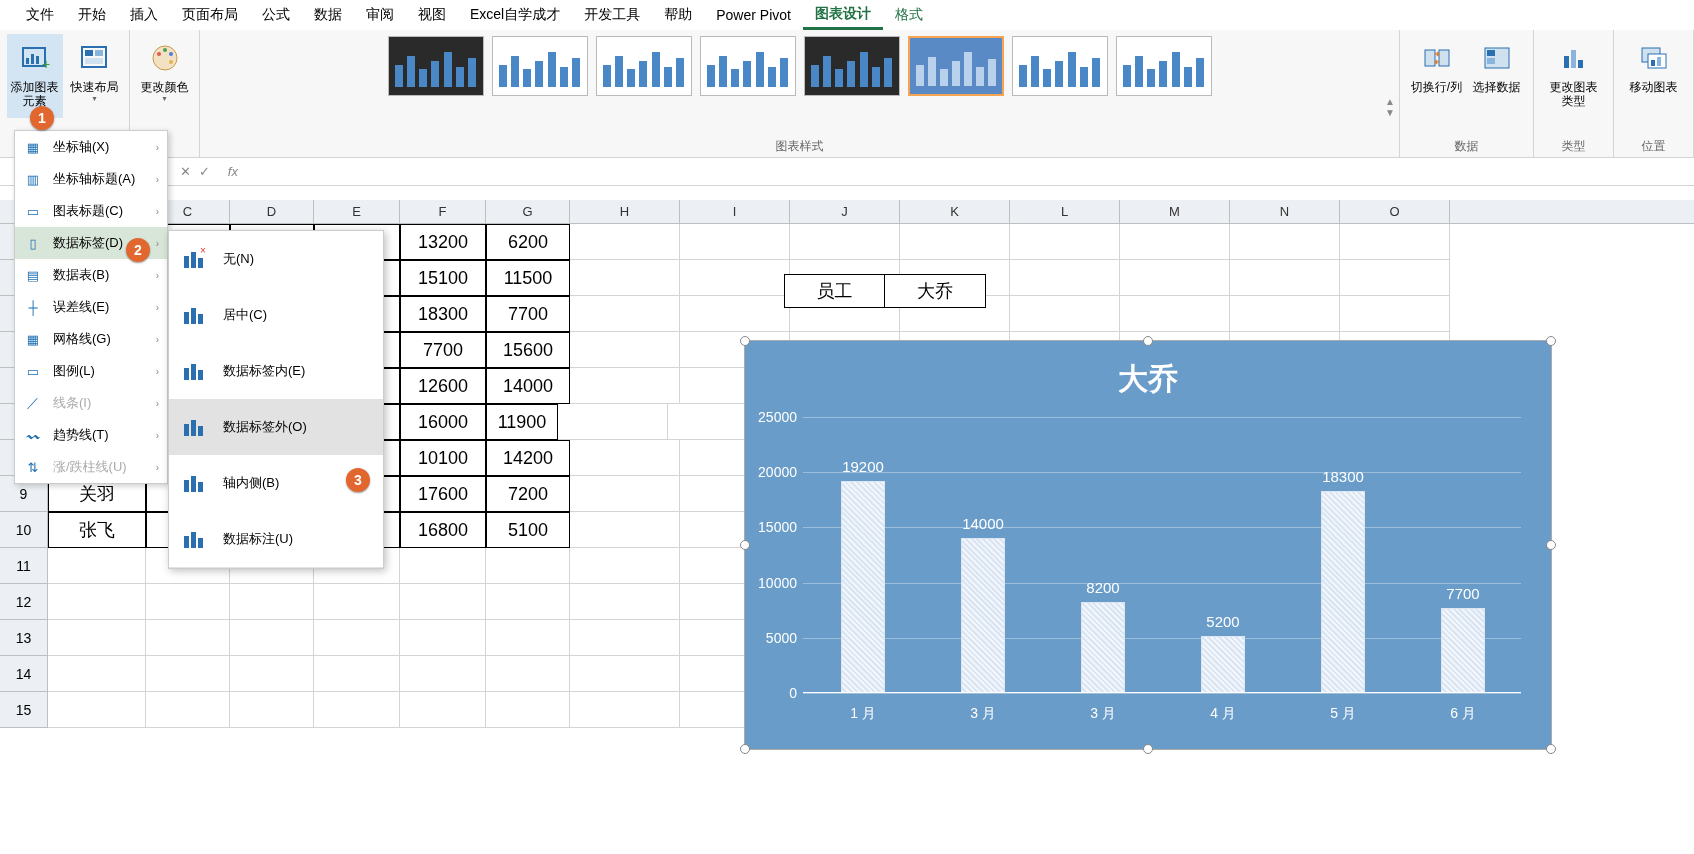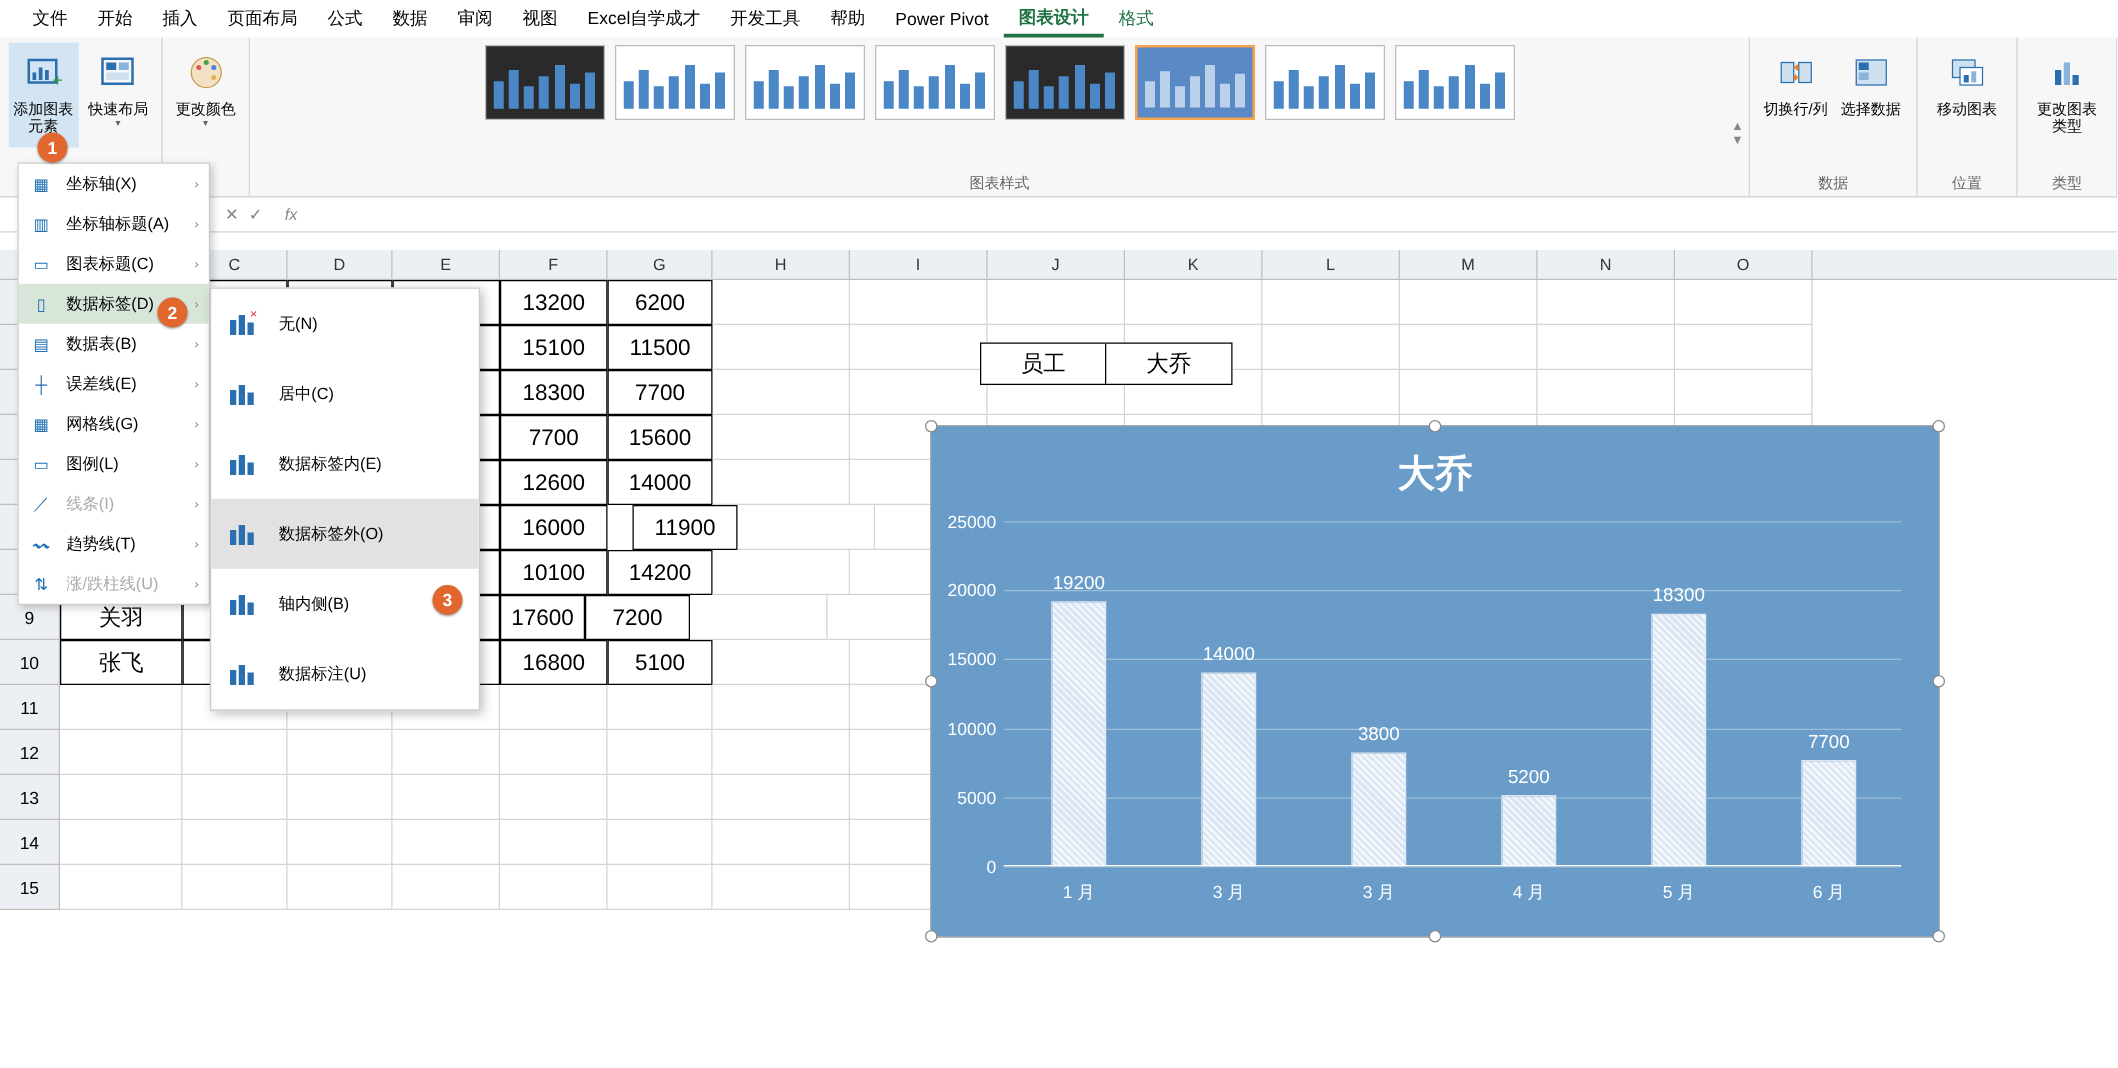--- a/index.html
+++ b/index.html
@@ -258,46 +258,46 @@
       </div>
     </div>
     <div class="toolbar-group-label">数据</div>
   </div>
 
   <div class="toolbar-group" style="width:80px">
     <div class="toolbar-group-body">
       <div class="btn-stack">
         <div class="icon-box">
           <svg class="svgicon" viewBox="0 0 32 32">
+              <rect x="6" y="14" width="5" height="12" fill="#2a6fb0"></rect>
+              <rect x="13" y="8" width="5" height="18" fill="#8ab4dc"></rect>
+              <rect x="20" y="18" width="5" height="8" fill="#2a6fb0"></rect>
+            </svg>
+        </div>
+        <div class="label">更改图表类型</div>
+      </div>
+    </div>
+    <div class="toolbar-group-label">类型</div>
+  </div>
+
+  <div class="toolbar-group" style="width:80px">
+    <div class="toolbar-group-body">
+      <div class="btn-stack">
+        <div class="icon-box">
+          <svg class="svgicon" viewBox="0 0 32 32">
               <rect x="4" y="6" width="18" height="14" fill="#cfe0ef" stroke="#2a6fb0"></rect>
               <rect x="10" y="12" width="18" height="14" fill="#fff" stroke="#2a6fb0"></rect>
               <rect x="13" y="18" width="4" height="6" fill="#2a6fb0"></rect>
               <rect x="19" y="15" width="4" height="9" fill="#8ab4dc"></rect>
             </svg>
         </div>
         <div class="label">移动图表</div>
       </div>
     </div>
     <div class="toolbar-group-label">位置</div>
-  </div>
-
-  <div class="toolbar-group" style="width:80px">
-    <div class="toolbar-group-body">
-      <div class="btn-stack">
-        <div class="icon-box">
-          <svg class="svgicon" viewBox="0 0 32 32">
-              <rect x="6" y="14" width="5" height="12" fill="#2a6fb0"></rect>
-              <rect x="13" y="8" width="5" height="18" fill="#8ab4dc"></rect>
-              <rect x="20" y="18" width="5" height="8" fill="#2a6fb0"></rect>
-            </svg>
-        </div>
-        <div class="label">更改图表类型</div>
-      </div>
-    </div>
-    <div class="toolbar-group-label">类型</div>
   </div>
 </div>
 
 <div class="formula-row">
   <span>✕</span>
   <span style="margin:0 8px">✓</span>
   <span class="fx">fx</span>
 </div>
 
 <div class="sheet">
@@ -406,21 +406,21 @@
         <div class="cell" style="width: 110px;"></div>
         <div class="cell" style="width: 110px;"></div>
       </div>
       <div class="row">
         <div class="row-h"></div>
         <div class="cell b" style="width: 98px;"></div>
         <div class="cell b" style="width: 84px;"></div>
         <div class="cell b" style="width: 84px;"></div>
         <div class="cell b" style="width: 86px;">6900</div>
         <div class="cell b" style="width: 86px;">16000</div>
-        <div class="cell b" style="width: 84px; margin-left: 20px;">11900</div>
+        <div class="cell b" style="width: 72px;">11900</div>
         <div class="cell" style="width: 110px;"></div>
         <div class="cell" style="width: 110px;"></div>
         <div class="cell" style="width: 110px;"></div>
         <div class="cell" style="width: 110px;"></div>
         <div class="cell" style="width: 110px;"></div>
         <div class="cell" style="width: 110px;"></div>
         <div class="cell" style="width: 110px;"></div>
         <div class="cell" style="width: 110px;"></div>
       </div>
       <div class="row">
@@ -439,21 +439,21 @@
         <div class="cell" style="width: 110px;"></div>
         <div class="cell" style="width: 110px;"></div>
         <div class="cell" style="width: 110px;"></div>
       </div>
       <div class="row">
         <div class="row-h">9</div>
         <div class="cell b" style="width: 98px;">关羽</div>
         <div class="cell b" style="width: 84px;">15</div>
         <div class="cell b" style="width: 84px;"></div>
         <div class="cell b" style="width: 86px;">7900</div>
-        <div class="cell b" style="width: 68px;">17600</div>
+        <div class="cell b" style="width: 86px;">17600</div>
         <div class="cell b" style="width: 84px;">7200</div>
         <div class="cell" style="width: 110px;"></div>
         <div class="cell" style="width: 110px;"></div>
         <div class="cell" style="width: 110px;"></div>
         <div class="cell" style="width: 110px;"></div>
         <div class="cell" style="width: 110px;"></div>
         <div class="cell" style="width: 110px;"></div>
         <div class="cell" style="width: 110px;"></div>
         <div class="cell" style="width: 110px;"></div>
       </div>
@@ -724,21 +724,21 @@
         <div class="dlabel" style="bottom: 76.8%;">19200</div>
       </div>
       <div class="x-tick" style="left: 60px;">1 月</div>
       <div class="bar-col" style="left: 158px; height: 100%;">
         <div class="barfill" style="height: 56%;"></div>
         <div class="dlabel" style="bottom: 56%;">14000</div>
       </div>
       <div class="x-tick" style="left: 180px;">3 月</div>
       <div class="bar-col" style="left: 278px; height: 100%;">
         <div class="barfill" style="height: 32.8%;"></div>
-        <div class="dlabel" style="bottom: 32.8%;">3800</div>
+        <div class="dlabel" style="bottom: 32.8%;">8200</div>
       </div>
       <div class="x-tick" style="left: 300px;">3 月</div>
       <div class="bar-col" style="left: 398px; height: 100%;">
         <div class="barfill" style="height: 20.8%;"></div>
         <div class="dlabel" style="bottom: 20.8%;">5200</div>
       </div>
       <div class="x-tick" style="left: 420px;">4 月</div>
       <div class="bar-col" style="left: 518px; height: 100%;">
         <div class="barfill" style="height: 73.2%;"></div>
         <div class="dlabel" style="bottom: 73.2%;">18300</div>

